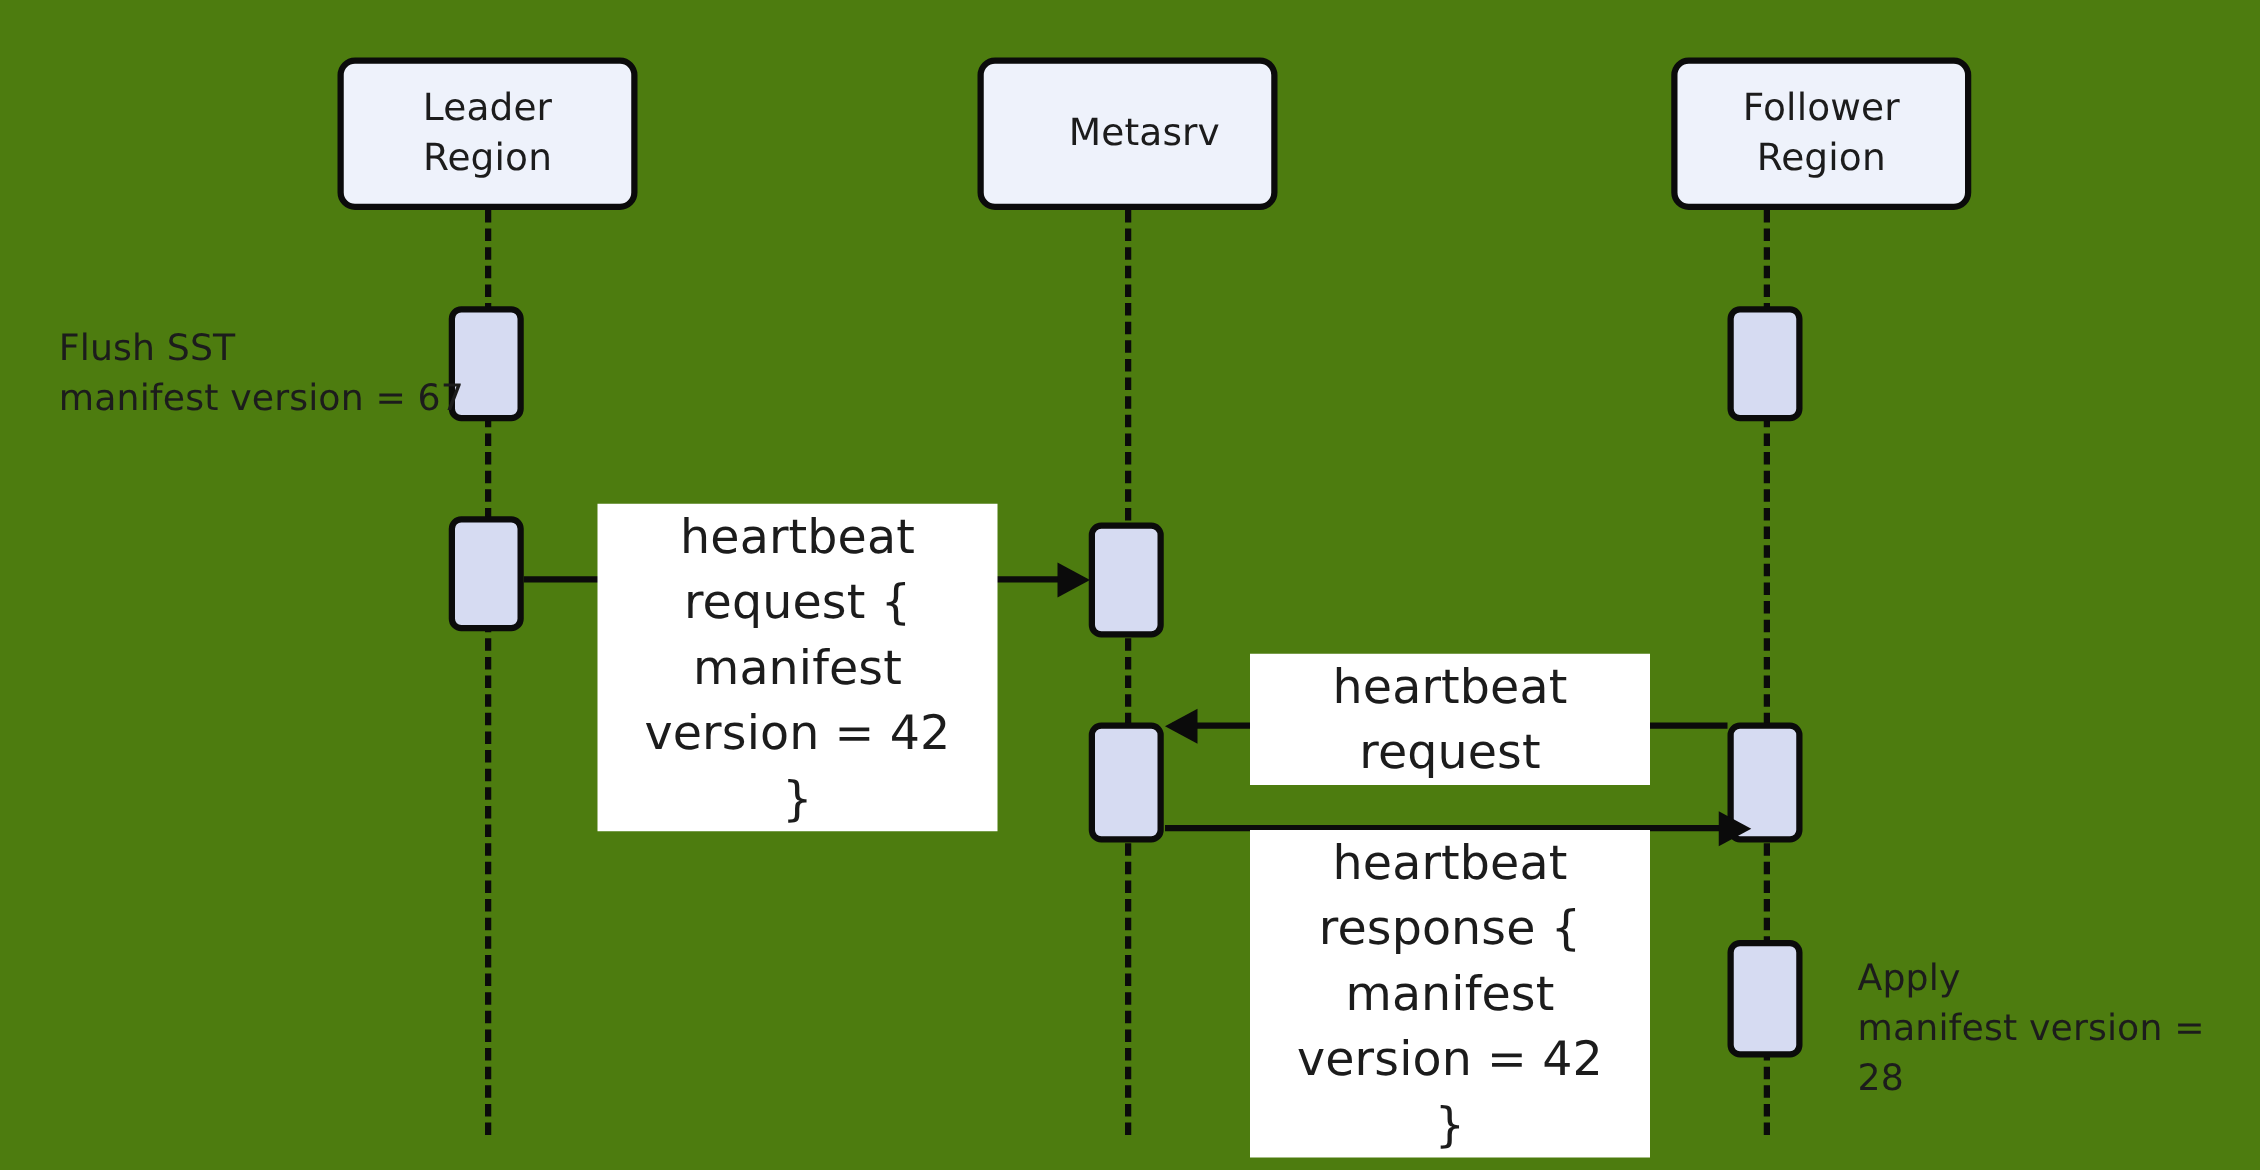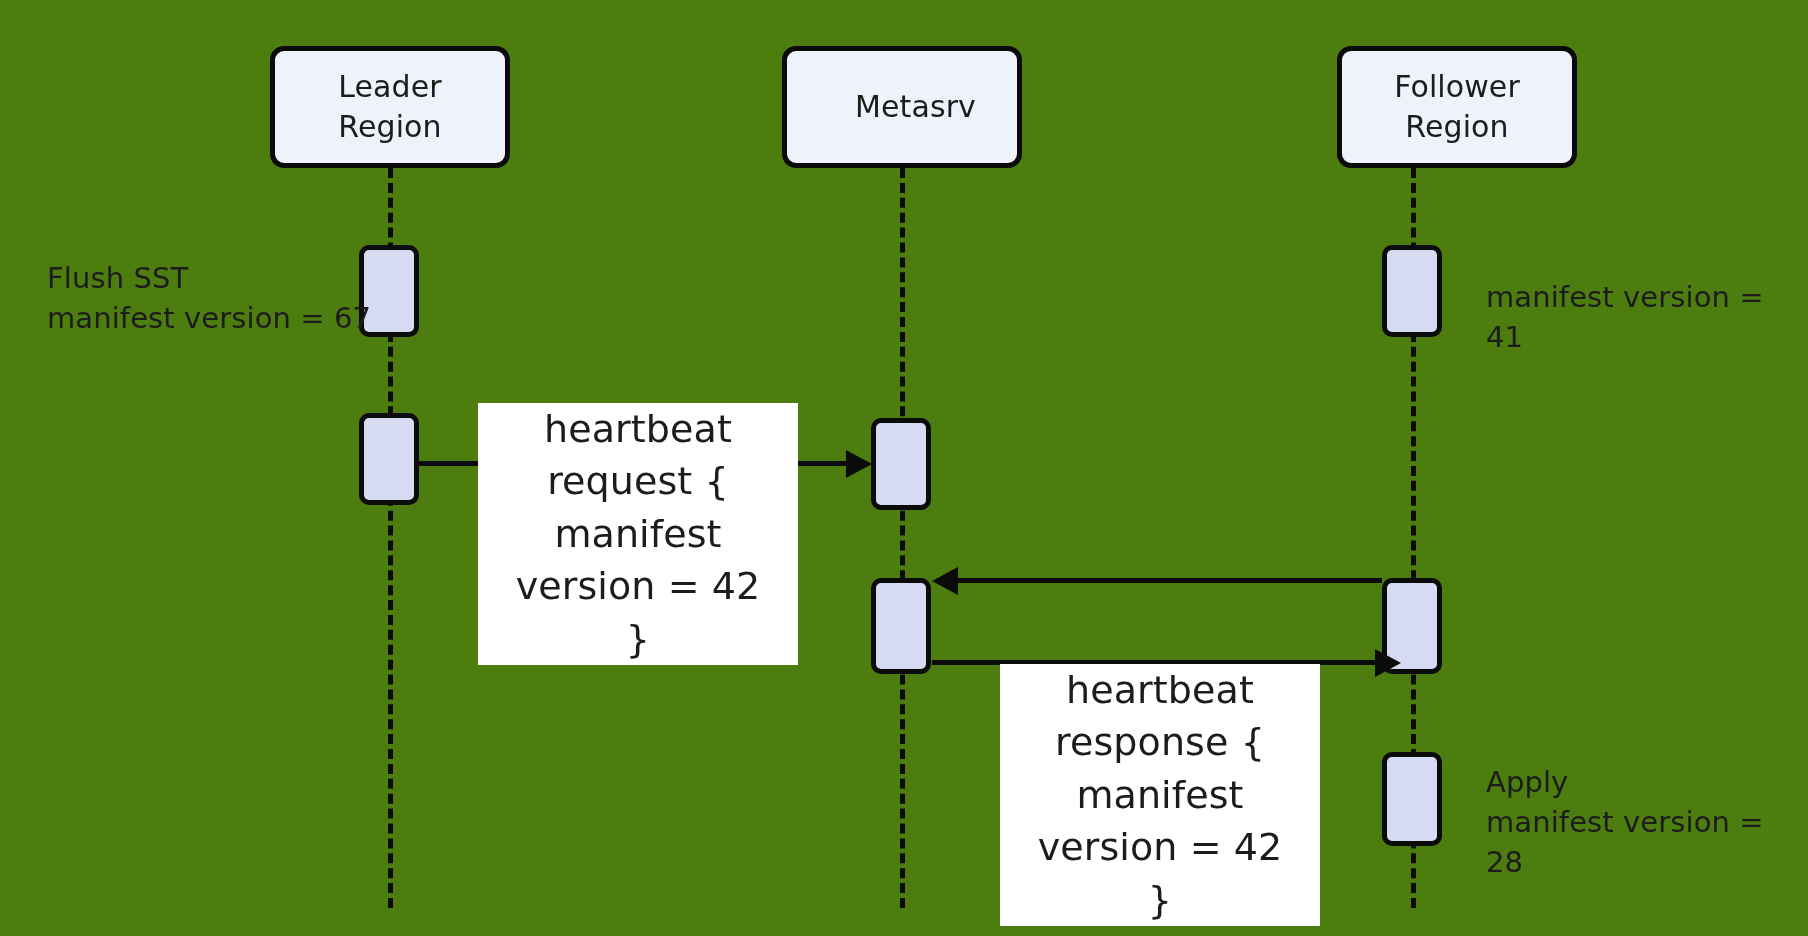--- a/index.html
+++ b/index.html
@@ -127,28 +127,28 @@
   <div class="activation" style="left:1382px; top:752px; width:60px; height:94px;"></div>
 
   <div class="msgline" style="left:419px; top:461px; width:434px;"></div>
   <div class="arrowhead right" style="left:846px; top:450px;"></div>
   <div class="msglabel" style="left:478px; top:403px; width:320px;">heartbeat request {
    manifest version = 42
 }</div>
 
   <div class="msgline" style="left:938px; top:578px; width:444px;"></div>
   <div class="arrowhead left" style="left:932px; top:567px;"></div>
+  <div class="msglabel" style="left:1000px; top:523px; width:320px;">heartbeat request</div>
 
   <div class="msgline" style="left:932px; top:660px; width:444px;"></div>
   <div class="arrowhead right" style="left:1375px; top:649px;"></div>
   <div class="msglabel" style="left:1000px; top:664px; width:320px;">heartbeat response {
    manifest version = 42
 }</div>
 
   <div class="label left-align" style="left:47px; top:258px; width:330px;">Flush SST
 manifest version = 67</div>
 
-  <div class="label left-align" style="left:1486px; top:277px; width:320px;">manifest version = 41</div>
 
   <div class="label left-align" style="left:1486px; top:762px; width:320px;">Apply
 manifest version = 28</div>
 
 </div>
 
 </body></html>

